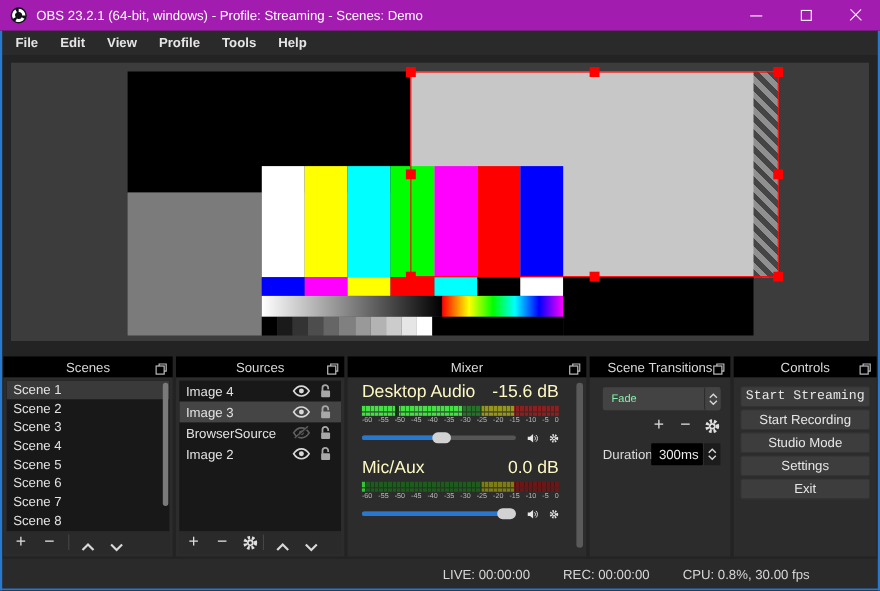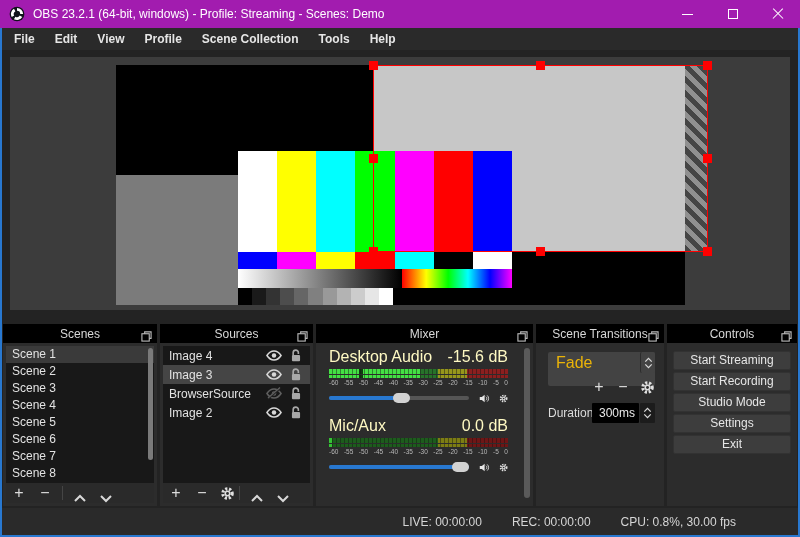--- a/index.html
+++ b/index.html
@@ -91,21 +91,21 @@
   .mx-row{display:flex;align-items:center;margin-top:2px;height:16px;}
   .slider{position:relative;width:140px;height:16px;flex:0 0 auto;}
   .slider .track{position:absolute;left:0;right:0;top:6px;height:4px;background:#555555;border-radius:2px;}
   .slider .fill{position:absolute;left:0;top:6px;height:4px;background:#2878d0;border-radius:2px;}
   .slider .knob{position:absolute;top:3px;width:17px;height:10px;background:#d2d2d2;border-radius:5px;}
   .mx-ic{width:21px;height:17px;margin-left:10px;}
   .mx-gear{width:18px;height:17px;margin-left:9px;}
   .mx-scroll{position:absolute;right:3px;top:24px;width:6px;height:150px;border-radius:3px;background:#5a5a5a;}
 
   
-  .combo{position:absolute;left:12px;top:28px;width:107px;height:34px;background:#434343;border-radius:2px;color:#eab308;font-size:16px;line-height:21px;padding-left:8px;}
+  .combo{position:absolute;left:12px;top:28px;width:107px;height:21px;background:#434343;border-radius:2px;color:#86efac;font-size:10px;line-height:21px;padding-left:8px;}
   .combo-spin{position:absolute;left:104px;top:28px;width:15px;height:21px;background:#434343;border-radius:2px;display:flex;flex-direction:column;align-items:center;justify-content:center;border-left:1px solid #2c2c2c;}
   .tr-tools{position:absolute;right:9px;top:54px;display:flex;align-items:center;}
   .tr-tools .tbtn{width:24px;}
   .gear16{width:15px;height:15px;margin-left:5px;}
   .dur-label{position:absolute;left:12px;top:82px;color:#dcdcdc;font-size:12px;}
   .dur-input{position:absolute;left:56px;top:79px;width:47px;height:20px;background:#000000;color:#eaeaea;font-size:12px;line-height:20px;padding-left:7px;border-radius:1px;}
   .dur-spin{position:absolute;left:104px;top:79px;width:15px;height:20px;display:flex;flex-direction:column;align-items:center;justify-content:center;background:#1c1c1c;border-radius:1px;}
 
   
   .ctl-btn{position:absolute;left:6px;width:118px;height:19px;background:#3d3d3d;border:1px solid #323232;border-radius:2px;color:#e6e6e6;font-size:12px;text-align:center;line-height:17px;}
@@ -143,21 +143,20 @@
           </span>
         </div>
     </div>
   </div>
 
   <div class="menubar" id="menubar">
       <div class="menu-item">File</div>
       <div class="menu-item">Edit</div>
       <div class="menu-item">View</div>
       <div class="menu-item">Profile</div>
-      <div class="menu-item">Scene Collection</div>
       <div class="menu-item">Tools</div>
       <div class="menu-item">Help</div>
     </div>
 
   <div class="canvas">
     <div class="blk-rect"></div>
     <div class="gry-rect"></div>
     <div class="src-rect"></div>
     <div class="oob-stripes"></div>
     <div class="bars" id="colorbars">
@@ -452,21 +451,21 @@
 
   <div class="panel p-controls">
     <div class="p-head">
       <span class="p-title">Controls</span>
       <span class="dock-ic"><svg viewBox="0 0 12 12">
             <rect x="1" y="3" width="8" height="8" fill="none" stroke="#bcbcbc" stroke-width="1.2"></rect>
             <path d="M4 3 V1 h7 v7 h-2" fill="none" stroke="#bcbcbc" stroke-width="1.2"></path>
           </svg></span>
     </div>
     <div id="controls-buttons">
-        <div class="ctl-btn" style="top: 27px;">Start Streaming</div>
+        <div class="ctl-btn" style="top: 27px; font-family: Liberation Mono, monospace;">Start Streaming</div>
         <div class="ctl-btn" style="top: 48px;">Start Recording</div>
         <div class="ctl-btn" style="top: 69px;">Studio Mode</div>
         <div class="ctl-btn" style="top: 90px;">Settings</div>
         <div class="ctl-btn" style="top: 111px;">Exit</div>
       </div>
   </div>
 
   <div class="statusbar">
     <span class="st-item">LIVE: 00:00:00</span>
     <span class="st-item">REC: 00:00:00</span>

